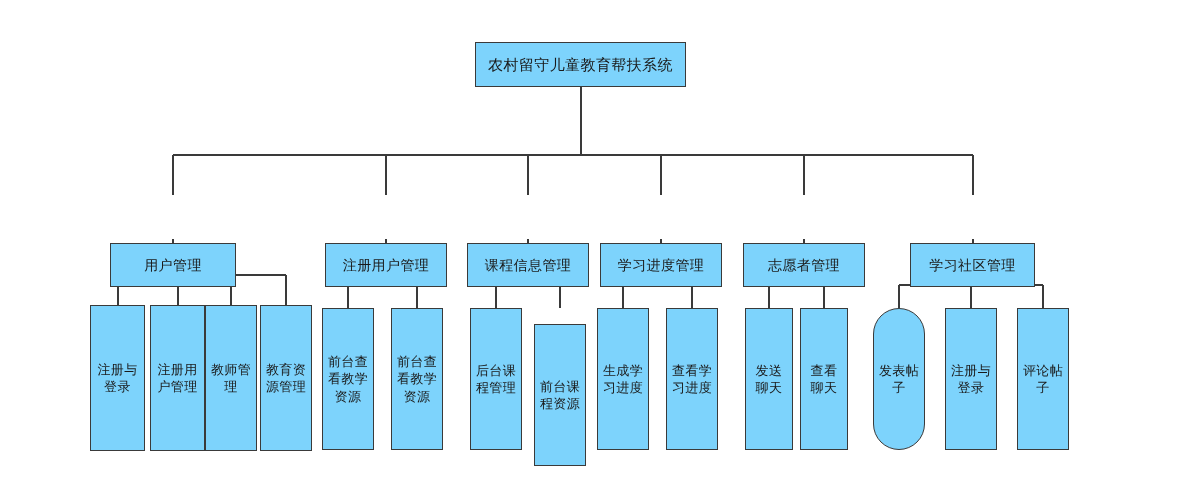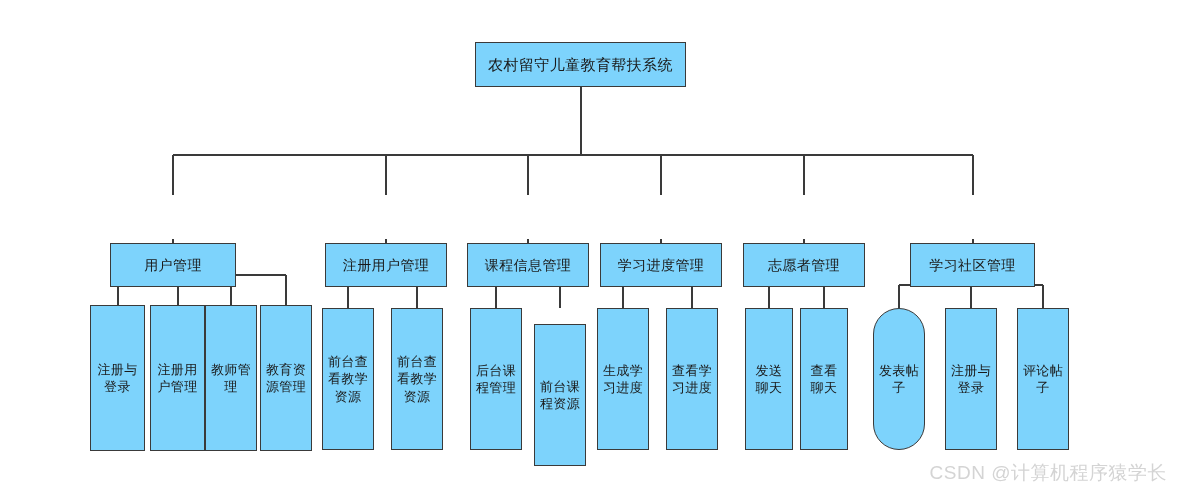--- a/index.html
+++ b/index.html
@@ -124,14 +124,13 @@
       <div class="node node-leaf" style="left: 597px; top: 308px; width: 52px; height: 142px;">生成学习进度</div>
       <div class="node node-leaf" style="left: 666px; top: 308px; width: 52px; height: 142px;">查看学习进度</div>
       <div class="node node-branch" style="left: 743px; top: 195px; width: 122px; height: 44px;">志愿者管理</div>
       <div class="node node-leaf" style="left: 745px; top: 308px; width: 48px; height: 142px;">发送聊天</div>
       <div class="node node-leaf" style="left: 800px; top: 308px; width: 48px; height: 142px;">查看聊天</div>
       <div class="node node-branch" style="left: 910px; top: 195px; width: 125px; height: 44px;">学习社区管理</div>
       <div class="node node-leaf" style="left: 873px; top: 308px; width: 52px; height: 142px; border-radius: 26px;">发表帖子</div>
       <div class="node node-leaf" style="left: 945px; top: 308px; width: 52px; height: 142px;">注册与登录</div>
       <div class="node node-leaf" style="left: 1017px; top: 308px; width: 52px; height: 142px;">评论帖子</div>
     </div>
-  <div class="watermark">CSDN @计算机程序猿学长</div>
 </div>
 
 </body></html>

